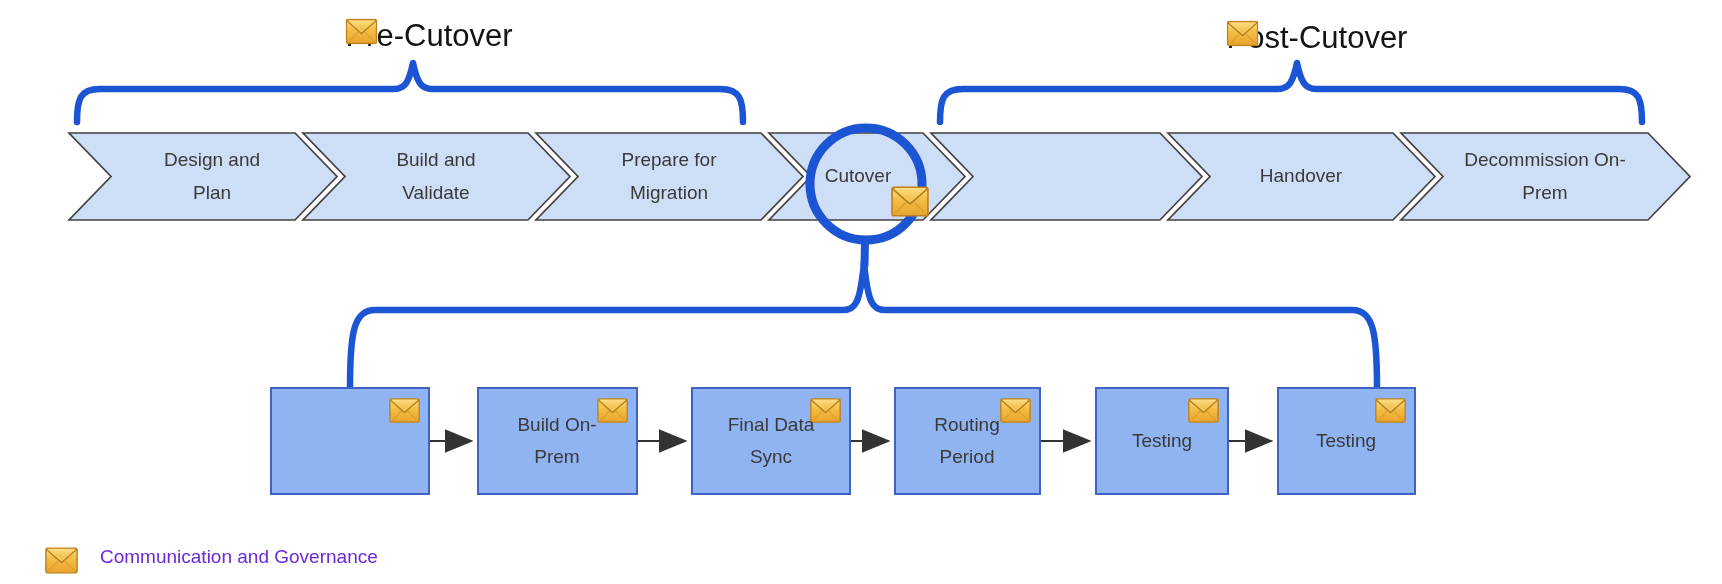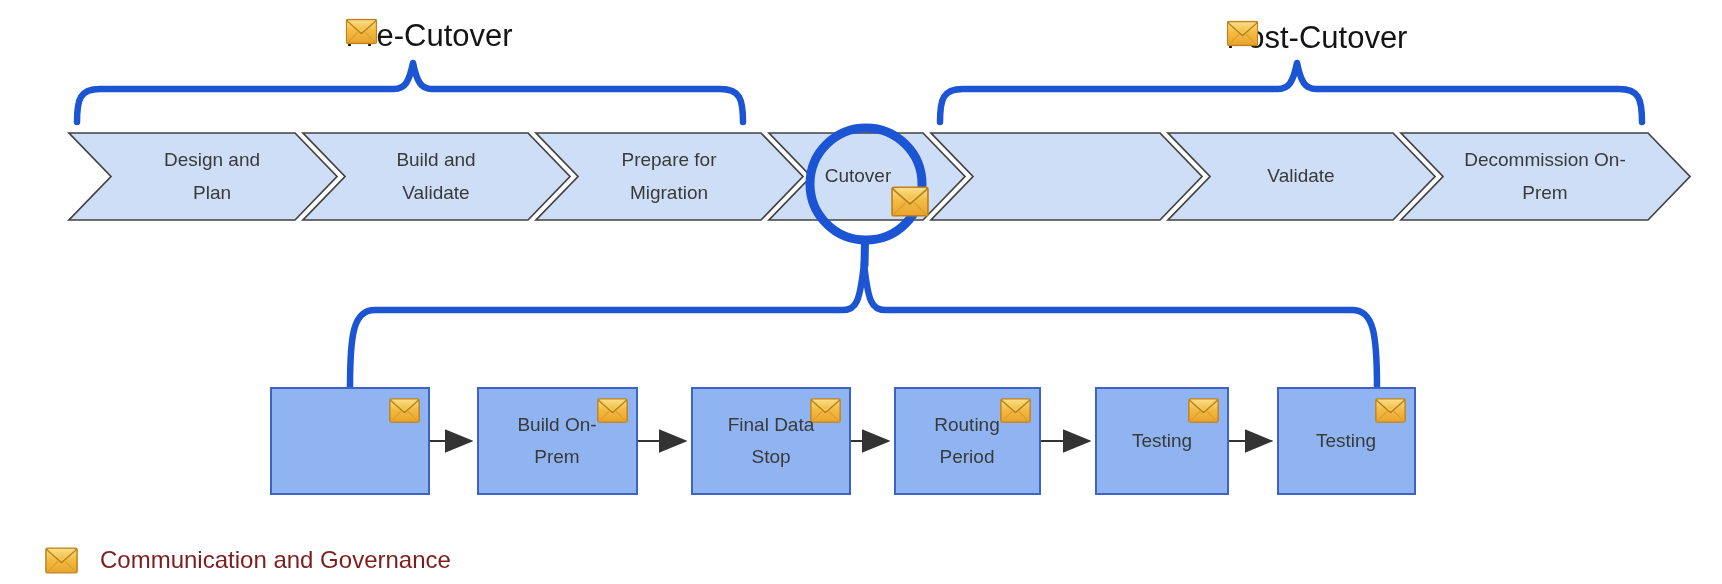--- a/index.html
+++ b/index.html
@@ -28,21 +28,21 @@
     font-size:31px;
     color:#141414;
     white-space:nowrap;
   }
   .title .env{flex:0 0 auto;}
   .step-label{width:105px;line-height:1.7;}
   .phase-label{width:120px;}
   .legend-label{
     position:absolute;
     left:100px;top:546px;
-    font-size:24px;color:#7f1d1d;
+    font-size:19px;color:#6d28d9;
     white-space:nowrap;
   }
 </style>
 </head>
 <body>
 
 <div class="canvas">
 
   <svg width="1722" height="584" viewBox="0 0 1722 584">
     <defs>
@@ -112,24 +112,24 @@
     <span>Post-Cutover</span>
     <svg class="env" width="32" height="27" viewBox="0 0 36 29">
         <use href="#env"></use>
       </svg>
   </div>
 
   <div class="label phase-label" style="left:212px;top:176px;text-align:center;">Design and Plan</div>
   <div class="label phase-label" style="left:436px;top:176px;">Build and Validate</div>
   <div class="label phase-label" style="left:669px;top:176px;">Prepare for Migration</div>
   <div class="label phase-label" style="left:858px;top:176px;white-space:nowrap;width:auto;">Cutover</div>
-  <div class="label phase-label" style="left:1301px;top:176px;white-space:nowrap;width:auto;">Validate</div>
+  <div class="label phase-label" style="left:1301px;top:176px;white-space:nowrap;width:auto;">Handover</div>
   <div class="label phase-label" style="left:1545px;top:176px;width:165px;">Decommission On-Prem</div>
 
   <div class="label step-label" style="left:557px;top:441px;">Build On-Prem</div>
-  <div class="label step-label" style="left:771px;top:441px;">Final Data Stop</div>
+  <div class="label step-label" style="left:771px;top:441px;">Final Data Sync</div>
   <div class="label step-label" style="left:967px;top:441px;">Routing Period</div>
   <div class="label step-label" style="left:1162px;top:441px;">Testing</div>
   <div class="label step-label" style="left:1346px;top:441px;">Testing</div>
 
   <div class="legend-label">Communication and Governance</div>
 
 </div>
 
 </body></html>

